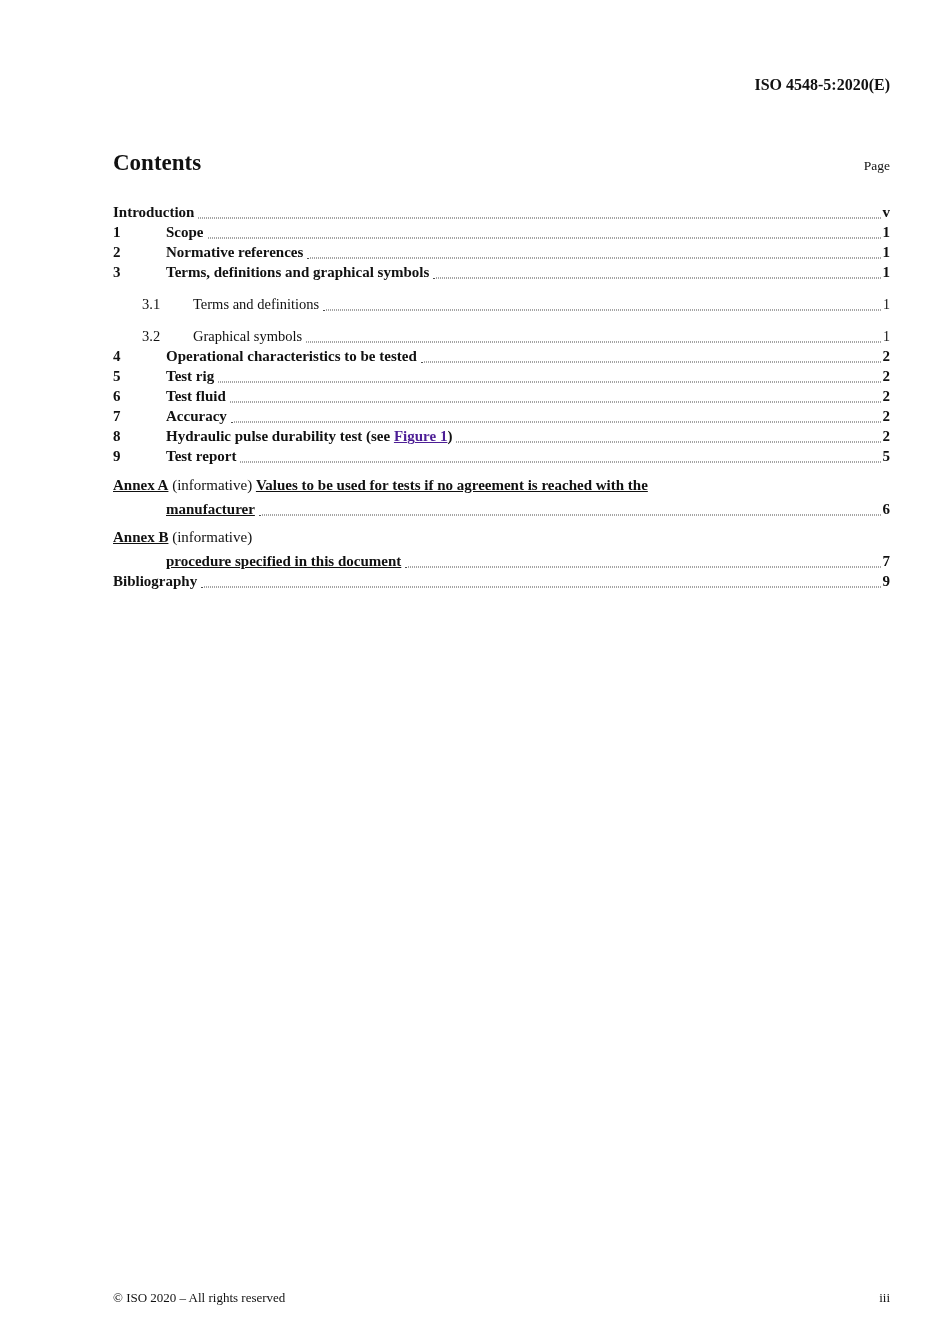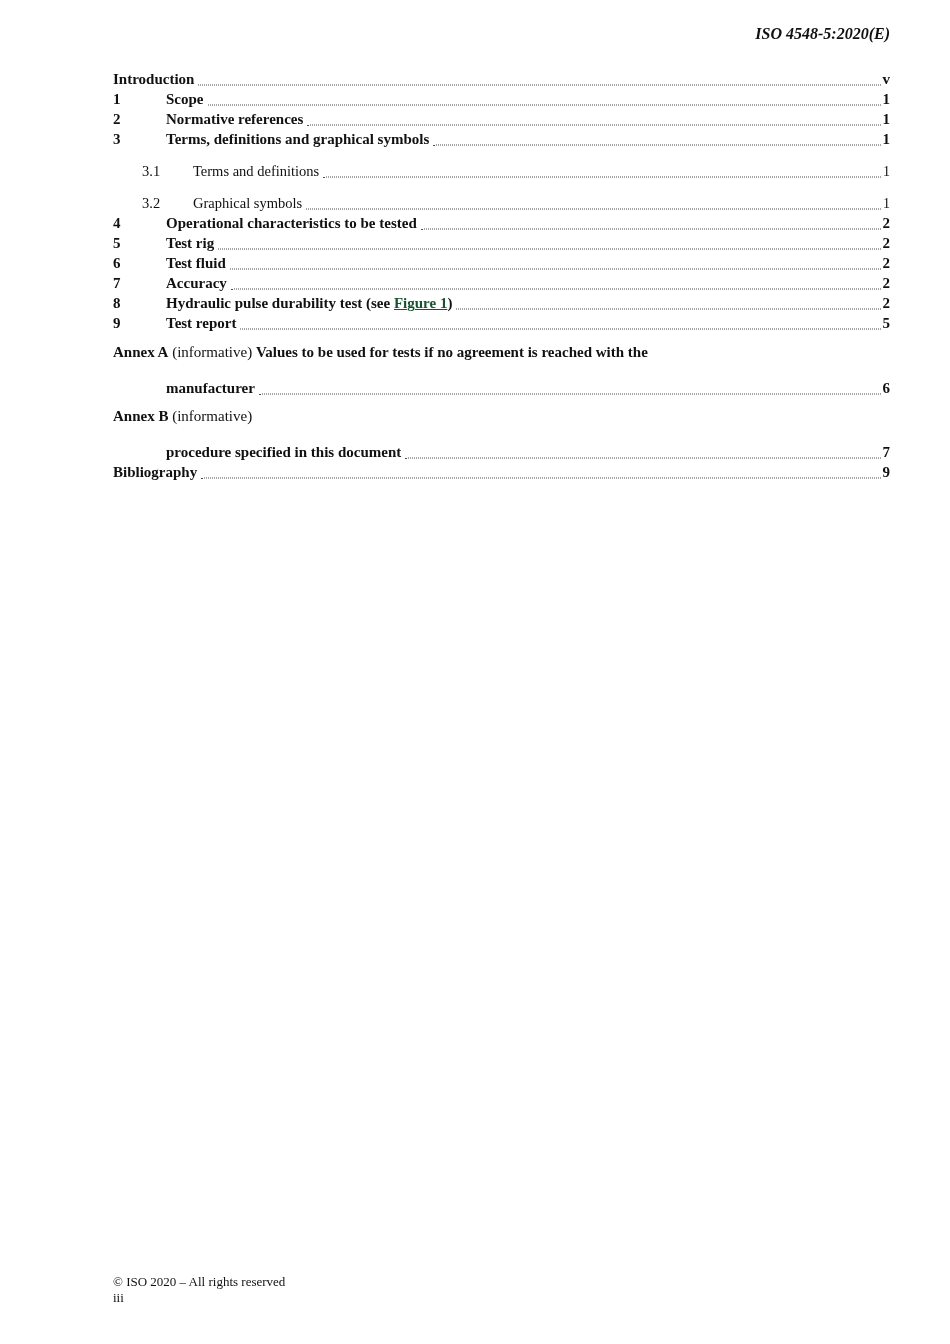--- a/index.html
+++ b/index.html
@@ -4,67 +4,71 @@
 <style>
   html,body{margin:0;padding:0;}
   body{
     width:950px;height:1344px;position:relative;overflow:hidden;
     background:#ffffff;color:#111111;
     font-family:"Liberation Serif","DejaVu Serif",serif;
   }
   .page{position:relative;width:950px;height:1344px;}
   .content{margin-left:113px;width:777px;}
 
-  .doc-header{padding-top:24px;text-align:right;
-    font-size:16px;font-weight:700;line-height:19px;font-style:italic;}
+  .doc-header{padding-top:75px;text-align:right;
+    font-size:16px;font-weight:700;line-height:19px;}
 
   .toc-heading-row{display:flex;justify-content:space-between;align-items:baseline;
     margin-top:56px;}
   .toc-title{font-size:23px;font-weight:700;line-height:26px;}
   .page-label{font-size:13.5px;font-weight:400;}
 
   .toc-list{margin-top:27px;}
   .row{display:flex;align-items:baseline;line-height:19px;font-size:15px;}
   .row.main,.row.front{margin-top:1px;}
   .toc-list > :first-child{margin-top:0;}
   .row.sub{margin-top:13px;font-size:14.5px;}
   .toc-annex{margin-top:9.5px;}
-  .toc-annex .row.line2{margin-top:17px;}
+  .toc-annex .row.line2{margin-top:5px;}
 
   .num{flex:0 0 auto;width:53px;font-weight:700;}
   .row.sub .num{margin-left:29px;width:51px;font-weight:400;}
   .indent-spacer{flex:0 0 auto;width:53px;}
 
   .part{white-space:pre-wrap;}
-  .part.b{font-weight:700;}
+  .part.b{font-weight:700;text-decoration:underline;}
   .row.main .title .part{font-weight:700;}
   .row.front .label{font-weight:700;}
   .title{flex:0 1 auto;min-width:0;}
 
   .leader{flex:1 1 auto;min-width:14px;align-self:flex-end;
     border-bottom:1.5px dotted #4d4d4d;
     margin:0 2px 0 4px;transform:translateY(-3.5px);}
   .pagenum{flex:0 0 auto;font-weight:700;font-size:15px;}
   .row.sub .pagenum{font-weight:400;font-size:14px;}
 
-  a.link{color:#14532d;text-decoration:underline;text-decoration-thickness:1px;
+  a.link{color:#4c1d95;text-decoration:underline;text-decoration-thickness:1px;
     font-weight:700;cursor:pointer;}
 
   .doc-footer{position:absolute;left:113px;right:60px;bottom:38px;
     display:flex;justify-content:space-between;align-items:baseline;
-    font-size:13px;flex-direction:column;}
+    font-size:13px;}
   .doc-footer .folio{font-weight:400;font-size:13px;}
 </style>
 </head>
 <body>
 
 <div class="page">
   <div class="content">
     <div class="doc-header">ISO 4548-5:2020(E)</div>
 
+    <div class="toc-heading-row">
+      <span class="toc-title">Contents</span>
+      <span class="page-label">Page</span>
+    </div>
 
     <div class="toc-list">
         <div class="row front">
           <span class="label part">Introduction</span>
           <span class="leader"></span>
           <span class="pagenum">v</span>
         </div>
         <div class="row main">
           <span class="num">1</span>
           <span class="title"><span class="part">Scope</span></span>

